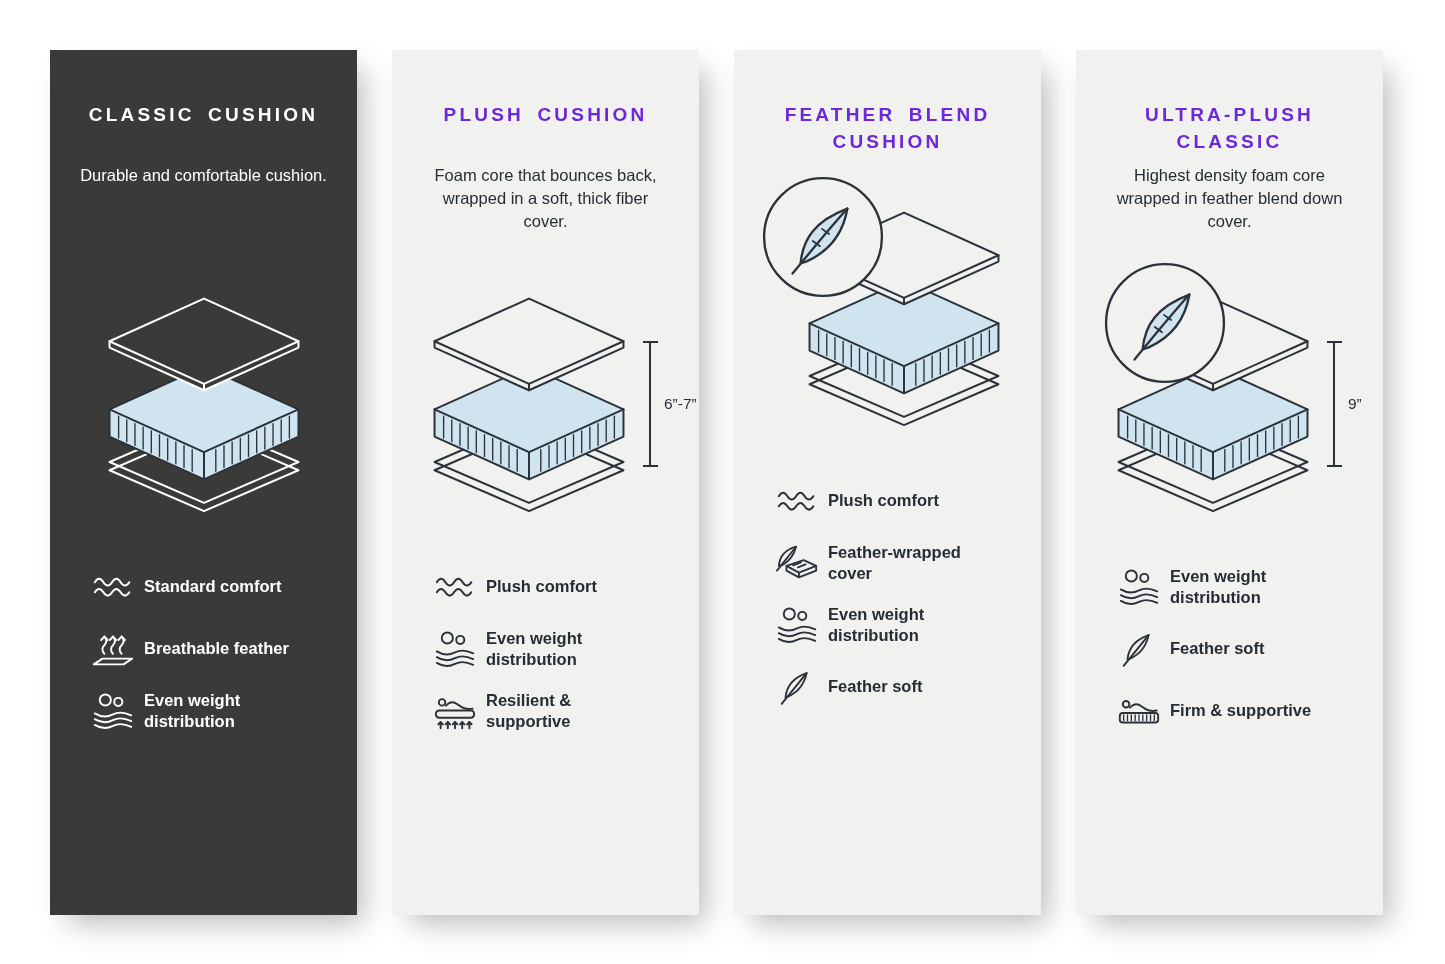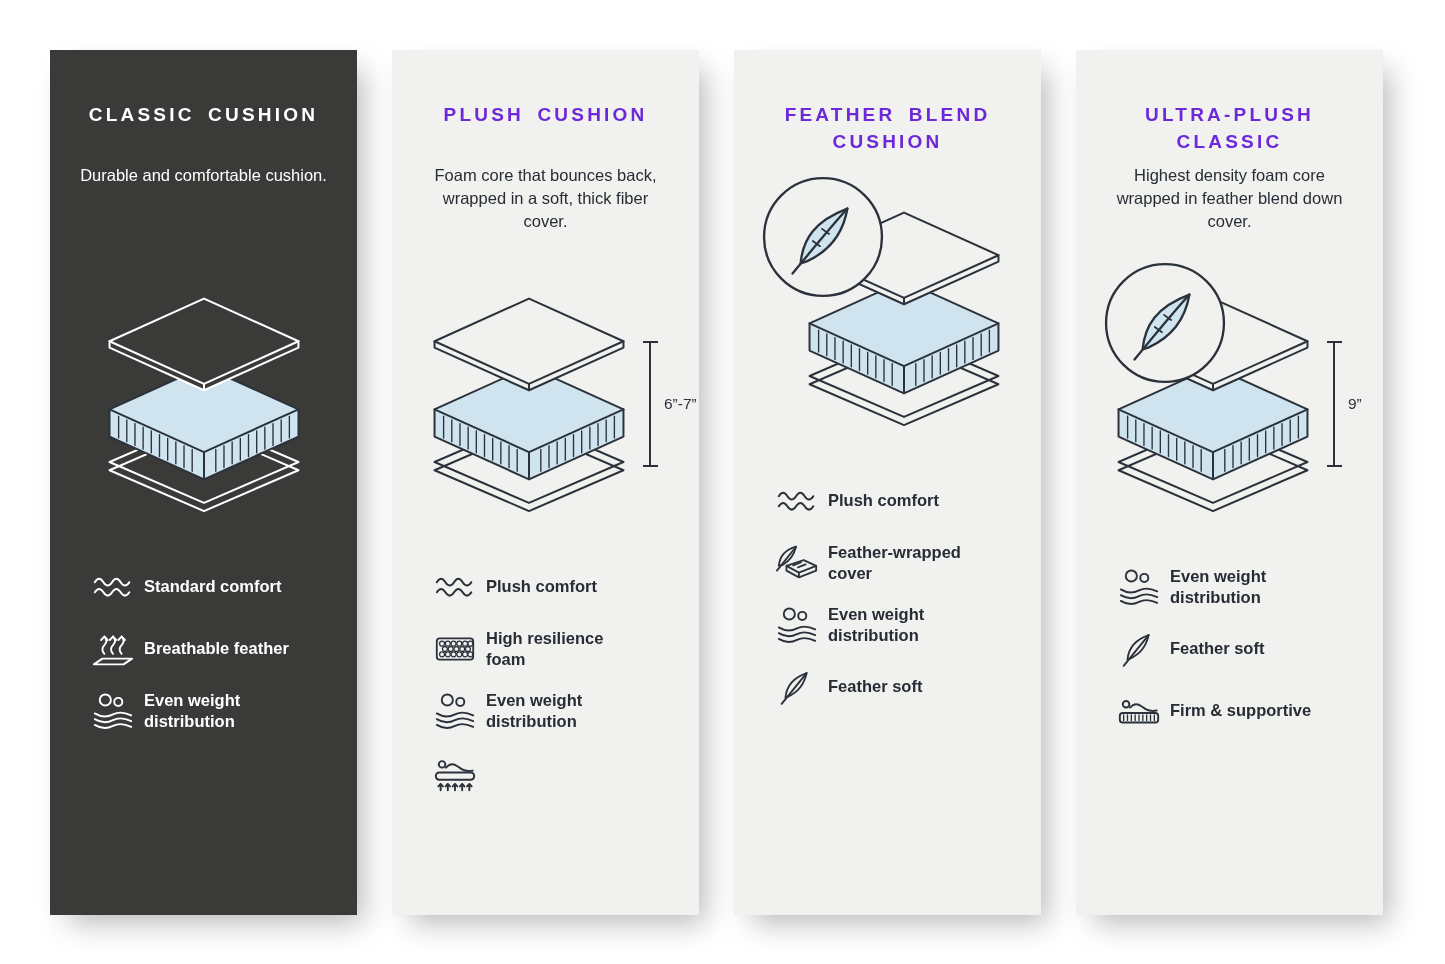--- a/index.html
+++ b/index.html
@@ -230,39 +230,32 @@
         <span class="ficon">
             <svg viewBox="0 0 48 48">
               <use href="#sym-waves2"></use>
             </svg>
           </span>
         <span class="flabel">Plush comfort</span>
       </li>
       <li class="feature">
         <span class="ficon">
             <svg viewBox="0 0 48 48">
-              <use href="#sym-honeycomb"></use>
-            </svg>
-          </span>
-        <span class="flabel">High resilience foam</span>
-      </li>
-      <li class="feature">
-        <span class="ficon">
-            <svg viewBox="0 0 48 48">
               <use href="#sym-weight"></use>
             </svg>
           </span>
         <span class="flabel">Even weight distribution</span>
       </li>
       <li class="feature">
         <span class="ficon">
             <svg viewBox="0 0 48 48">
               <use href="#sym-resilient"></use>
             </svg>
           </span>
+        <span class="flabel">Resilient &amp; supportive</span>
       </li>
     </ul>
   </section>
 
   <section class="panel light p3">
     <h2 class="title">FEATHER BLEND CUSHION</h2>
     <div class="illus">
       <svg class="cushion" viewBox="0 0 240 242">
           <use href="#sym-cushion"></use>
         </svg>

